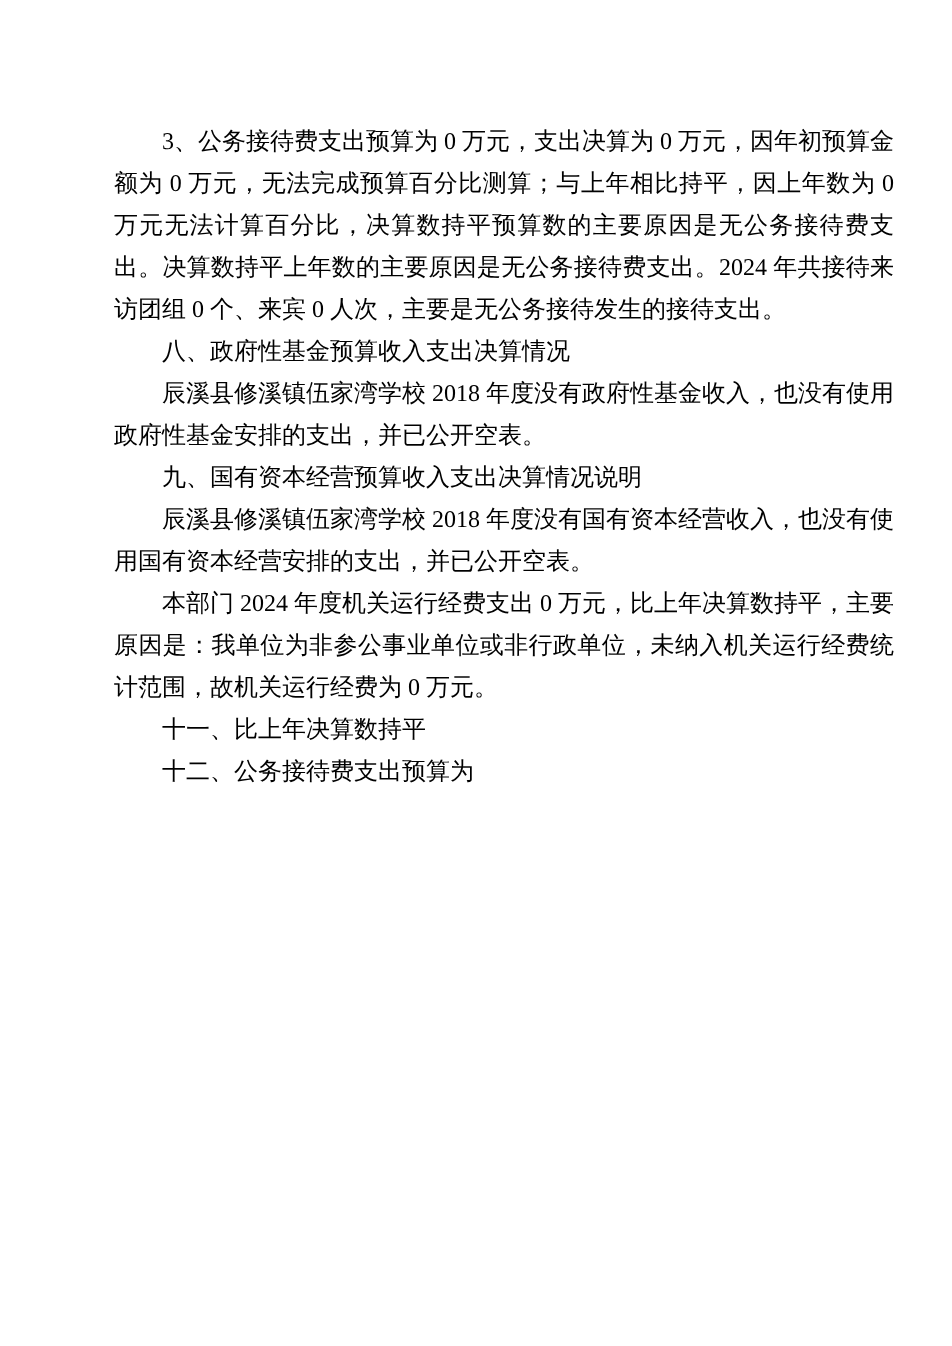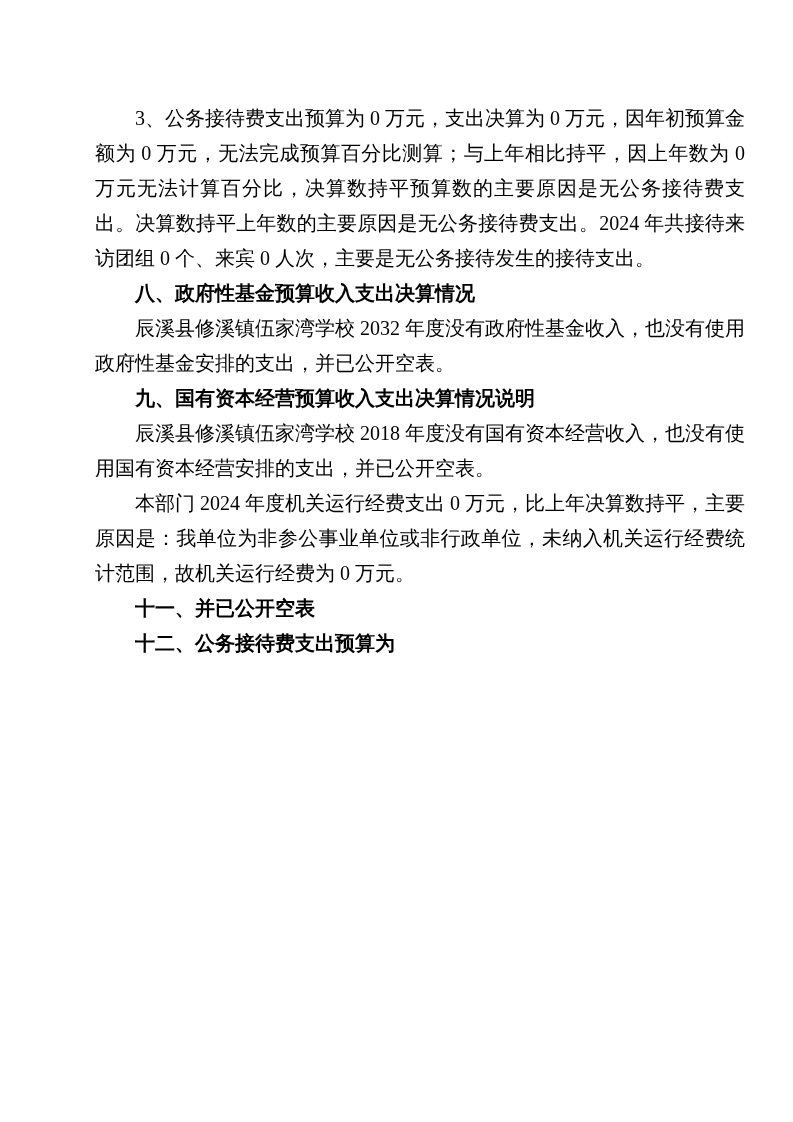--- a/index.html
+++ b/index.html
@@ -29,30 +29,30 @@
     line-height: 35px;
     color: #000000;
     word-break: break-all;
   }
   .paragraph {
     font-family: "Liberation Serif", "DejaVu Serif", serif;
     font-weight: normal;
   }
   .heading {
     font-family: "Liberation Sans", "DejaVu Sans", sans-serif;
-    font-weight: bold;
+    font-weight: normal;
   }
 </style>
 </head>
 <body>
 
 <div class="page">
   <main class="doc-body" id="doc-body">
       <p class="block paragraph">3、公务接待费支出预算为 0 万元，支出决算为 0 万元，因年初预算金额为 0 万元，无法完成预算百分比测算；与上年相比持平，因上年数为 0 万元无法计算百分比，决算数持平预算数的主要原因是无公务接待费支出。决算数持平上年数的主要原因是无公务接待费支出。2024 年共接待来访团组 0 个、来宾 0 人次，主要是无公务接待发生的接待支出。</p>
       <p class="block heading">八、政府性基金预算收入支出决算情况</p>
-      <p class="block paragraph">辰溪县修溪镇伍家湾学校 2032 年度没有政府性基金收入，也没有使用政府性基金安排的支出，并已公开空表。</p>
+      <p class="block paragraph">辰溪县修溪镇伍家湾学校 2018 年度没有政府性基金收入，也没有使用政府性基金安排的支出，并已公开空表。</p>
       <p class="block heading">九、国有资本经营预算收入支出决算情况说明</p>
       <p class="block paragraph">辰溪县修溪镇伍家湾学校 2018 年度没有国有资本经营收入，也没有使用国有资本经营安排的支出，并已公开空表。</p>
       <p class="block paragraph">本部门 2024 年度机关运行经费支出 0 万元，比上年决算数持平，主要原因是：我单位为非参公事业单位或非行政单位，未纳入机关运行经费统计范围，故机关运行经费为 0 万元。</p>
-      <p class="block heading">十一、并已公开空表</p>
+      <p class="block heading">十一、比上年决算数持平</p>
       <p class="block heading">十二、公务接待费支出预算为</p>
     </main>
 </div>
 
 </body></html>

